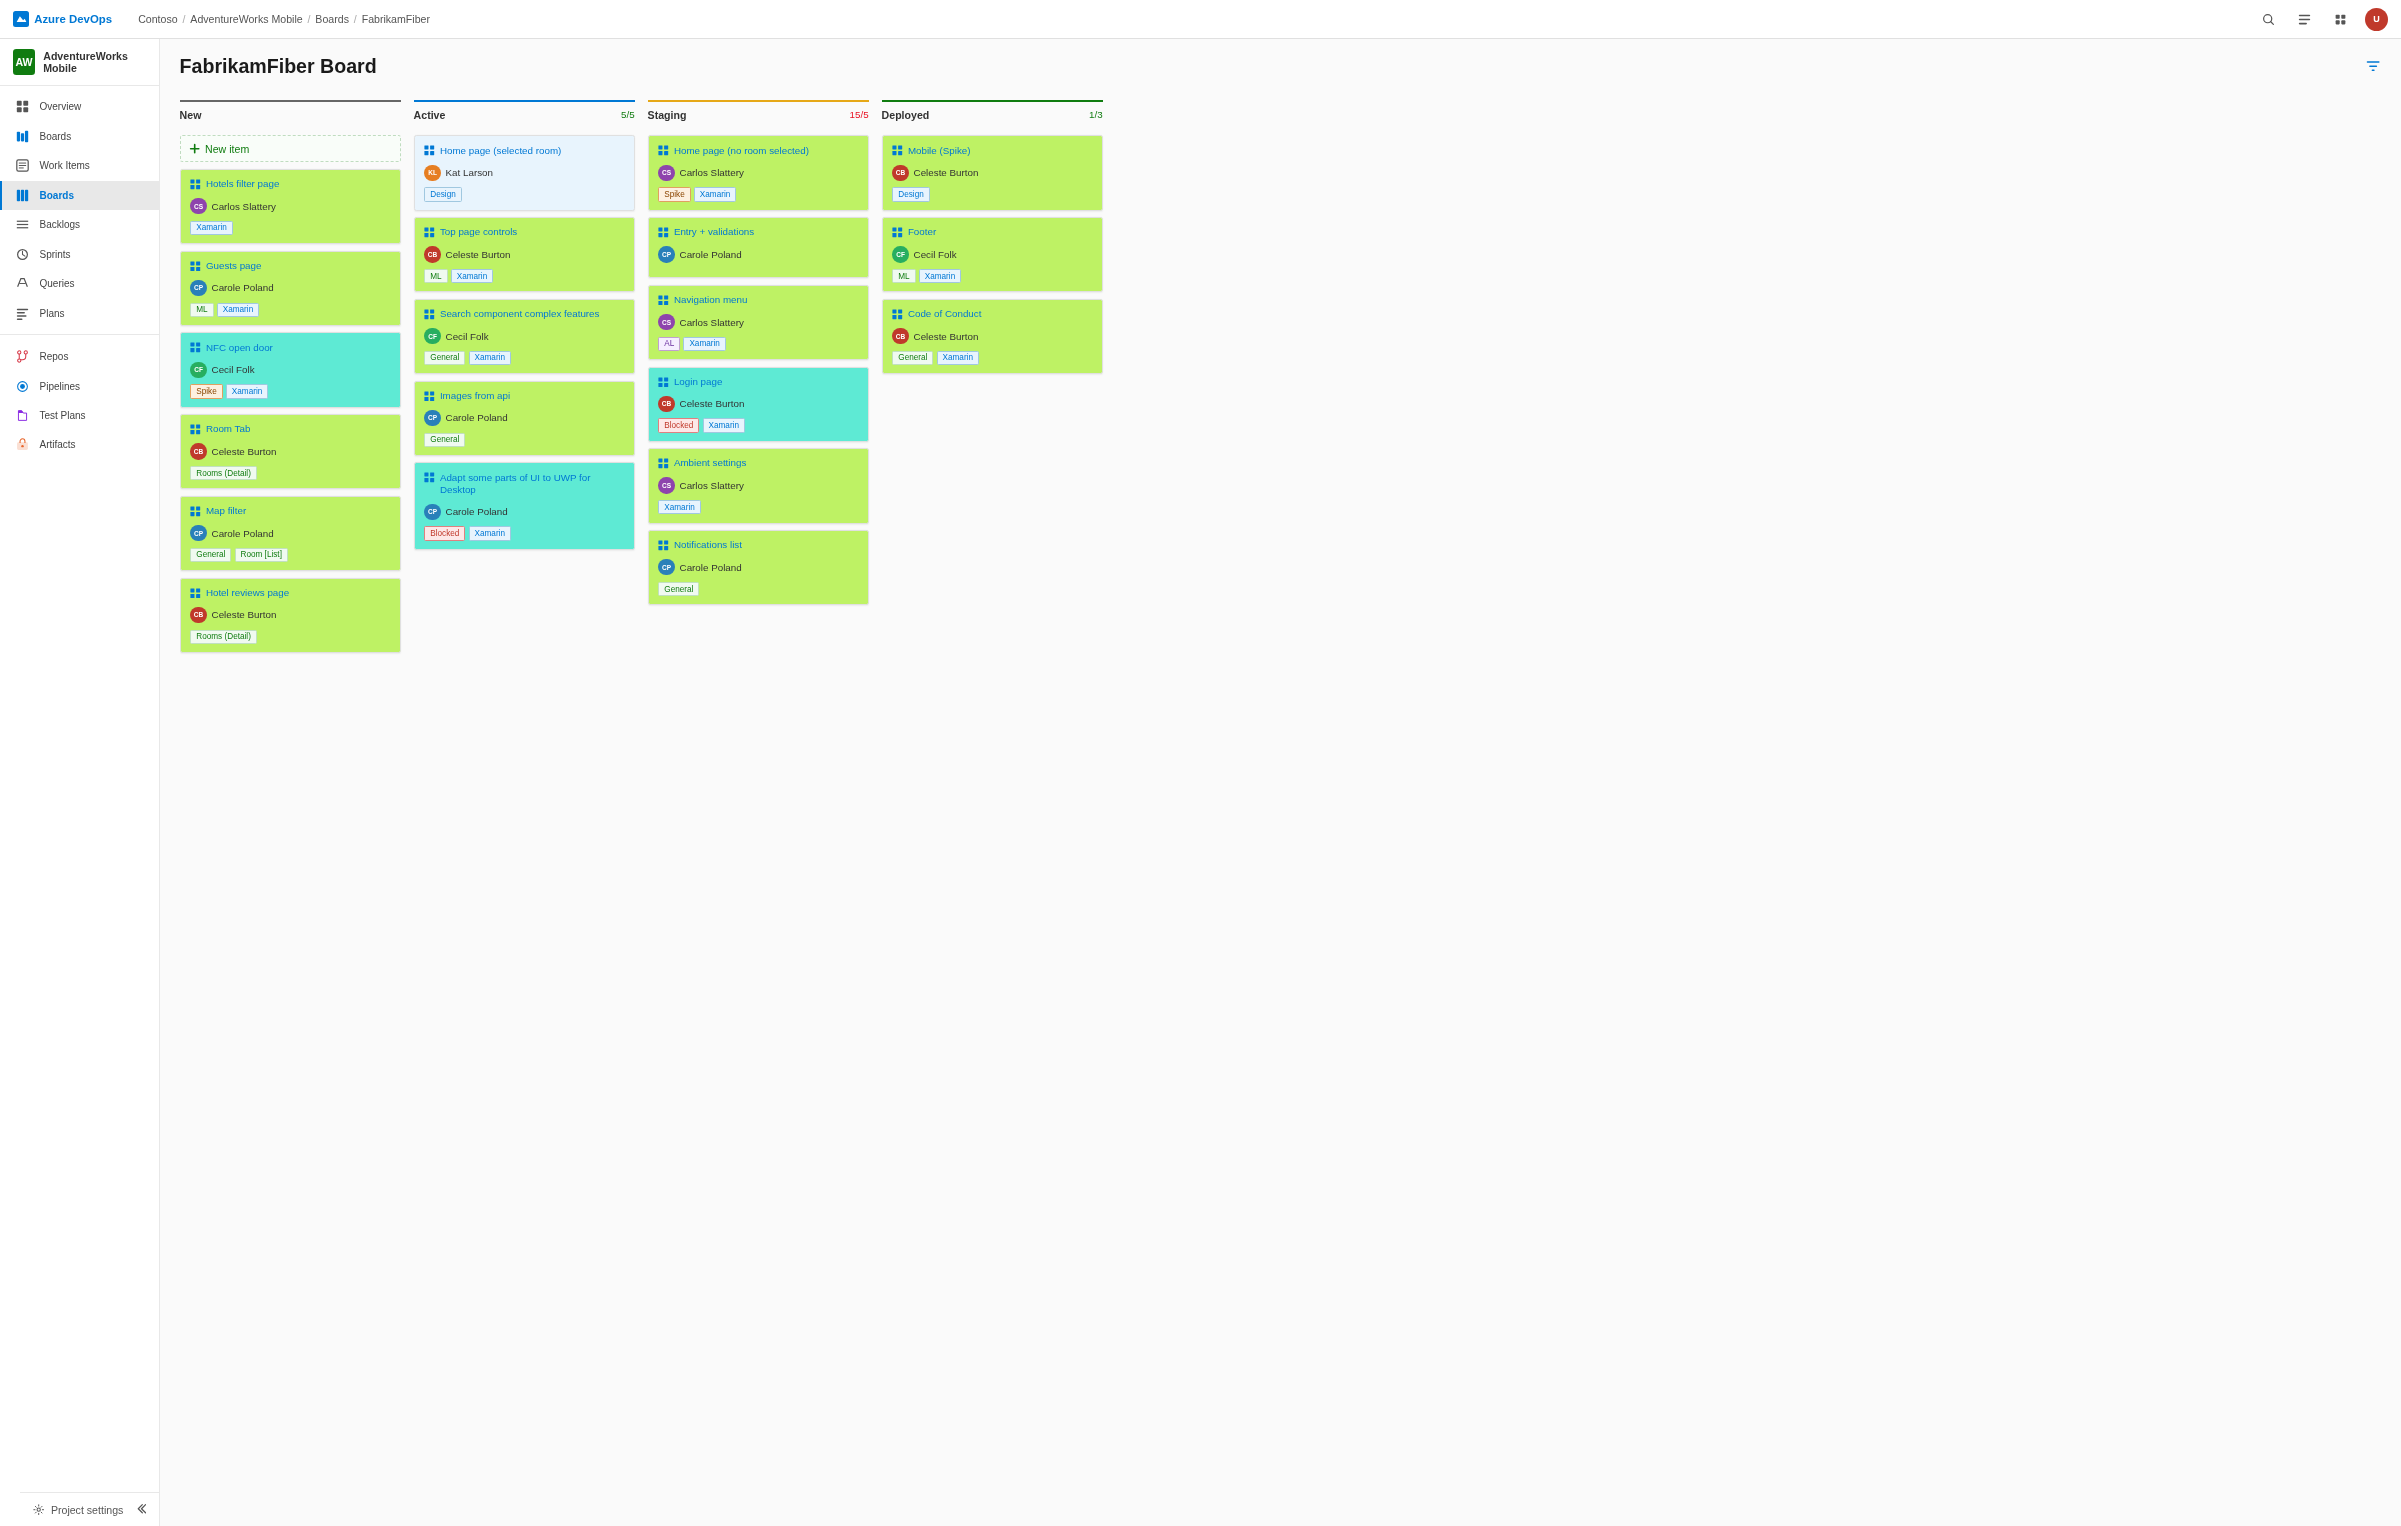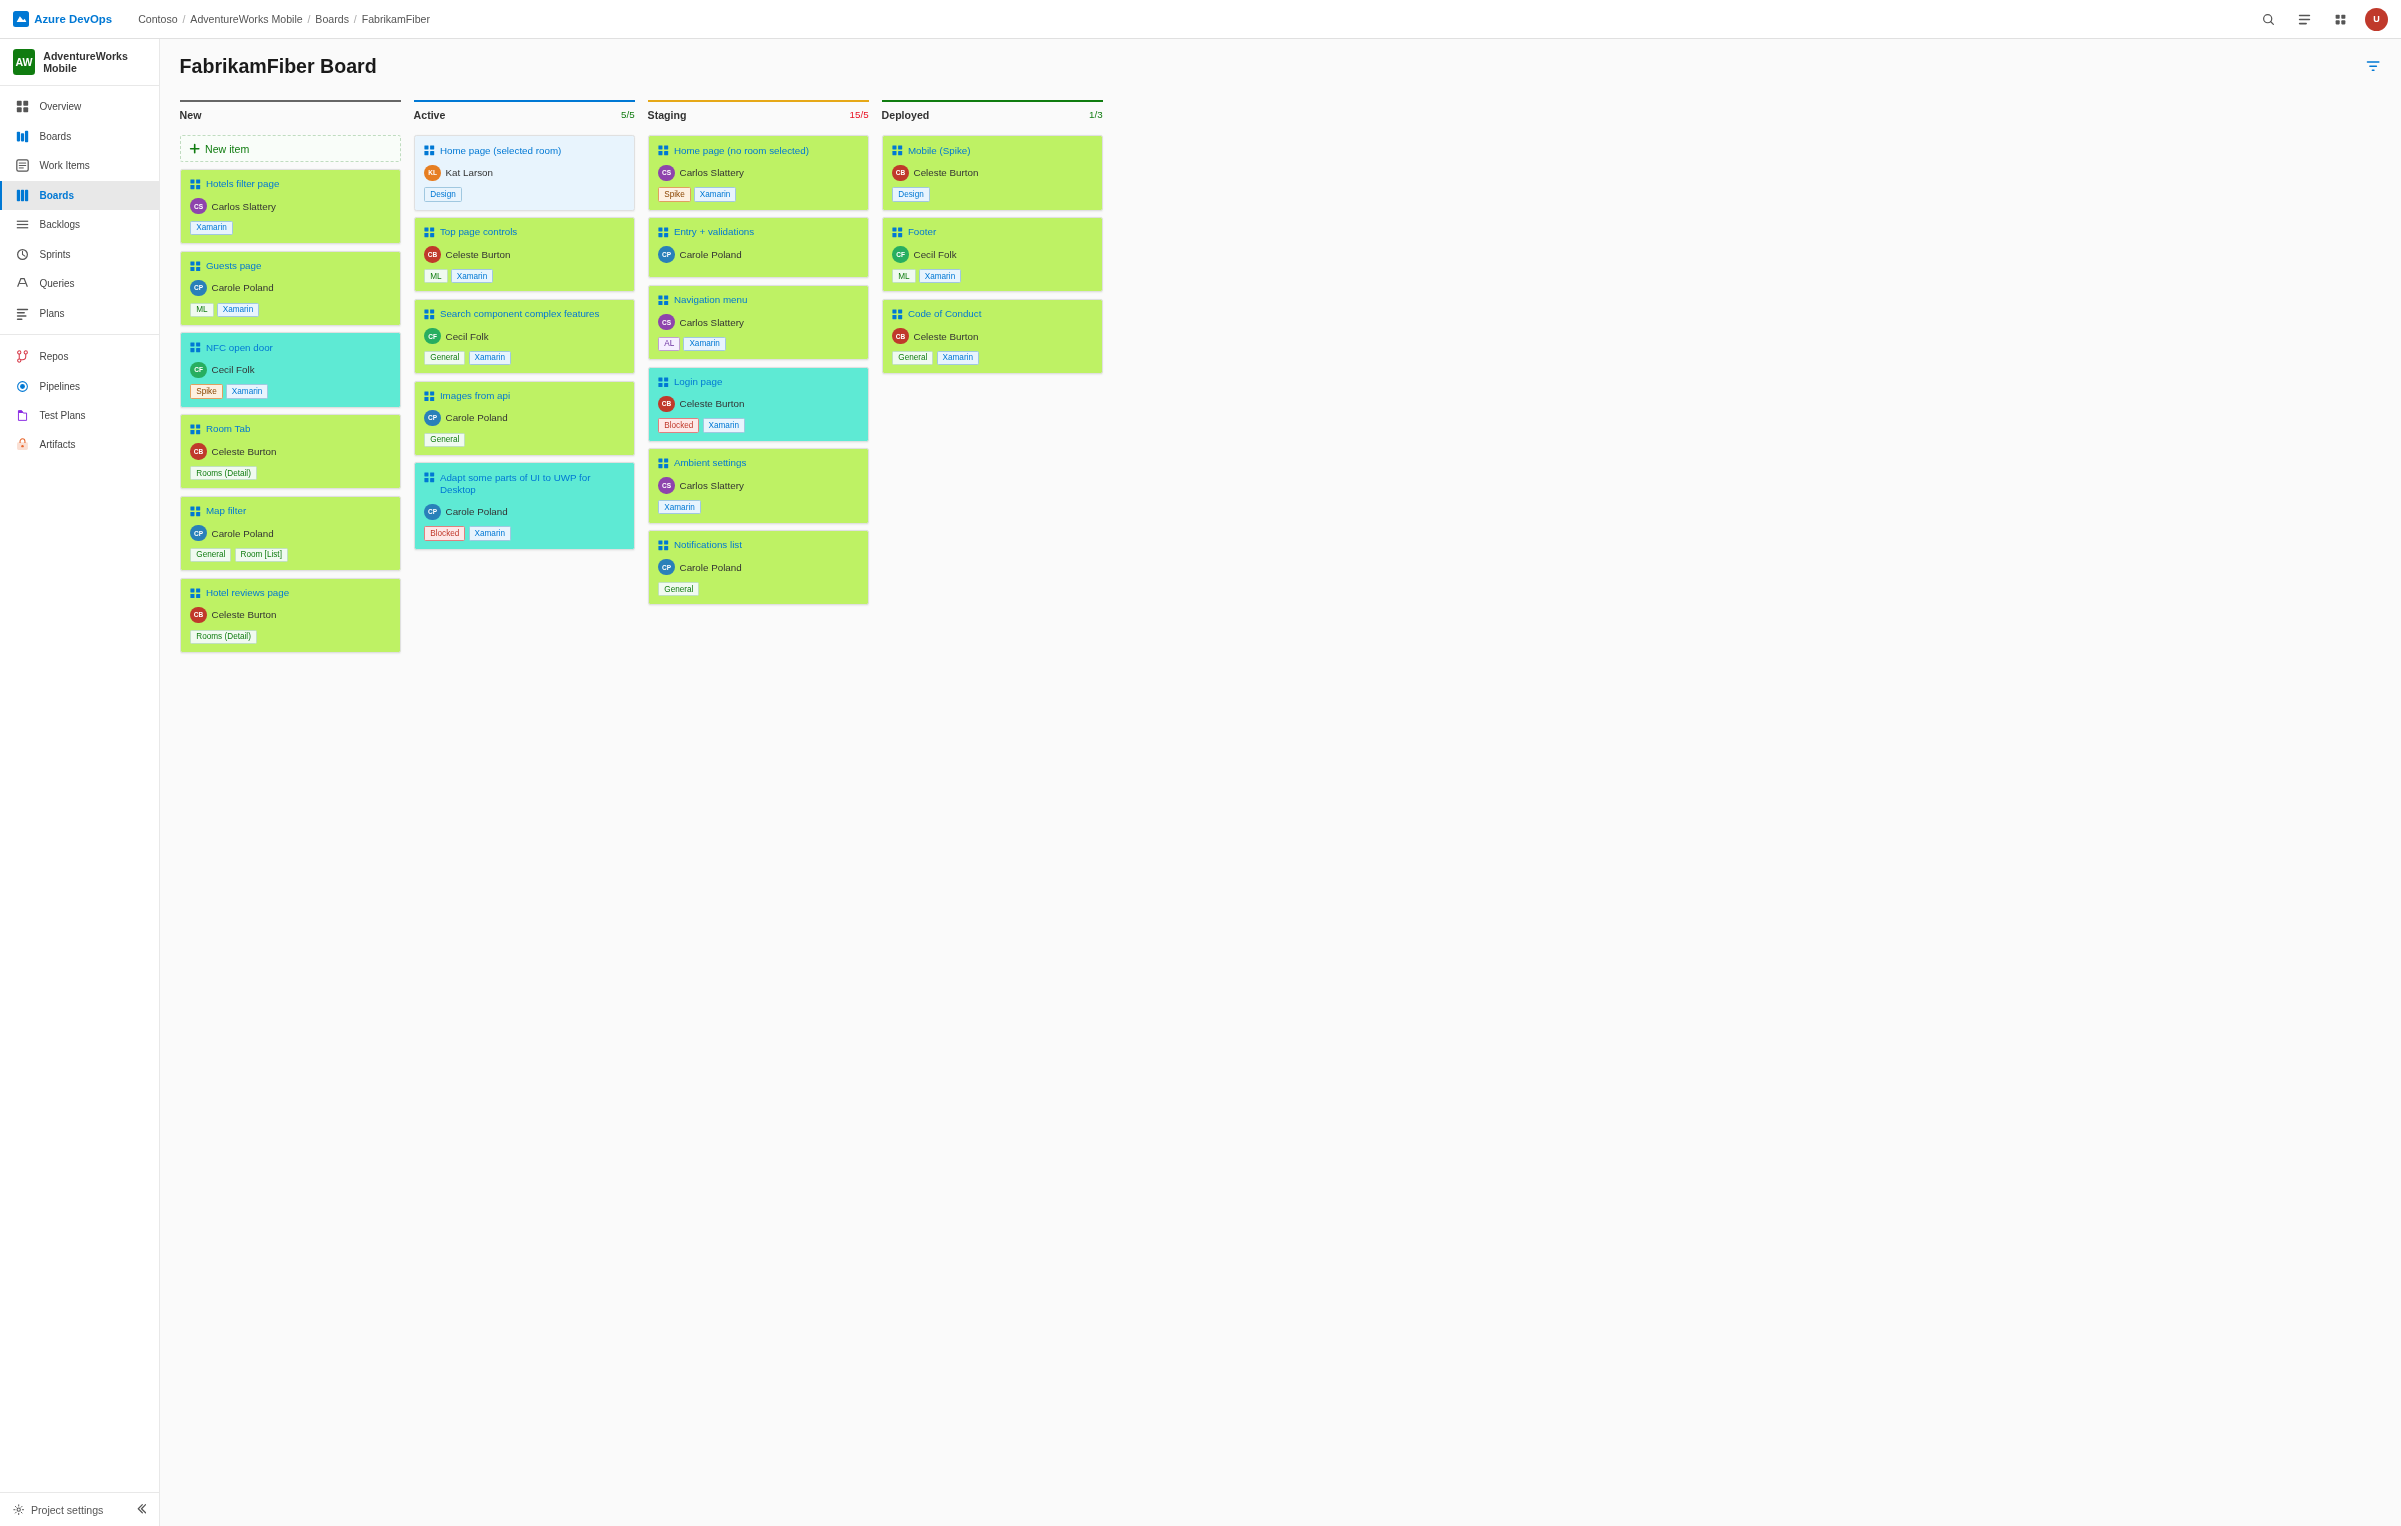--- a/index.html
+++ b/index.html
@@ -21,21 +21,21 @@
 
     
     .sidebar { width: 160px; background: #fff; border-right: 0.8px solid #e8e8e8; display: flex; flex-direction: column; flex-shrink: 0; overflow-y: auto; }
     .sidebar-header { padding: 9.8px 13px; display: flex; align-items: center; gap: 8.2px; border-bottom: 0.8px solid #e8e8e8; }
     .sidebar-org-icon { width: 26px; height: 26px; background: #107c10; border-radius: 3.3px; display: flex; align-items: center; justify-content: center; color: #fff; font-size: 10.6px; font-weight: 700; }
     .sidebar-org-name { font-size: 10.6px; font-weight: 600; color: #333; }
     .sidebar-nav { padding: 6.5px 0; flex: 1; }
     .sidebar-item { display: flex; align-items: center; gap: 9.8px; padding: 7.4px 13px; cursor: pointer; color: #444; font-size: 10px; transition: background 0.15s; border-left: 2.5px solid transparent; }
     .sidebar-item.active { background: #e8e8e8; border-left-color: #0078d4; font-weight: 600; color: #0078d4; }
     .sidebar-item .item-icon { width: 14.7px; height: 14.7px; display: flex; align-items: center; justify-content: center; flex-shrink: 0; }
-    .sidebar-footer { padding: 9.8px 13px; display: flex; align-items: center; justify-content: space-between; border-top: 0.8px solid #e8e8e8; }
+    .sidebar-footer { padding: 9.8px 13px; display: flex; align-items: center; justify-content: space-between; border-top: 0.8px solid #e8e8e8; margin-left: 20px; }
     .sidebar-footer-item { display: flex; align-items: center; gap: 6.5px; font-size: 10.6px; color: #555; cursor: pointer; }
 
     
     .content { flex: 1; overflow: auto; padding: 16.3px 19.6px; background: #fafafa; }
     .page-header { display: flex; align-items: center; justify-content: space-between; margin-bottom: 22px; }
     .page-title { font-size: 19.6px; font-weight: 600; color: #1a1a1a; }
 
     
     .board { display: flex; gap: 0; overflow-x: auto; }
     .column { min-width: 221px; max-width: 221px; margin-right: 13px; display: flex; flex-direction: column; }

